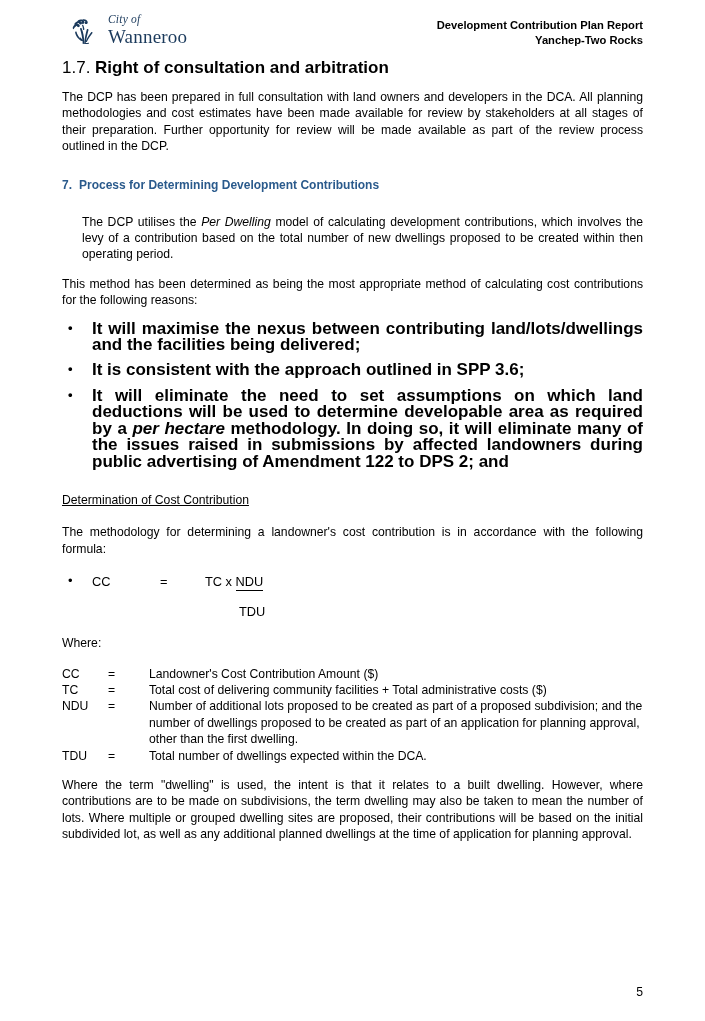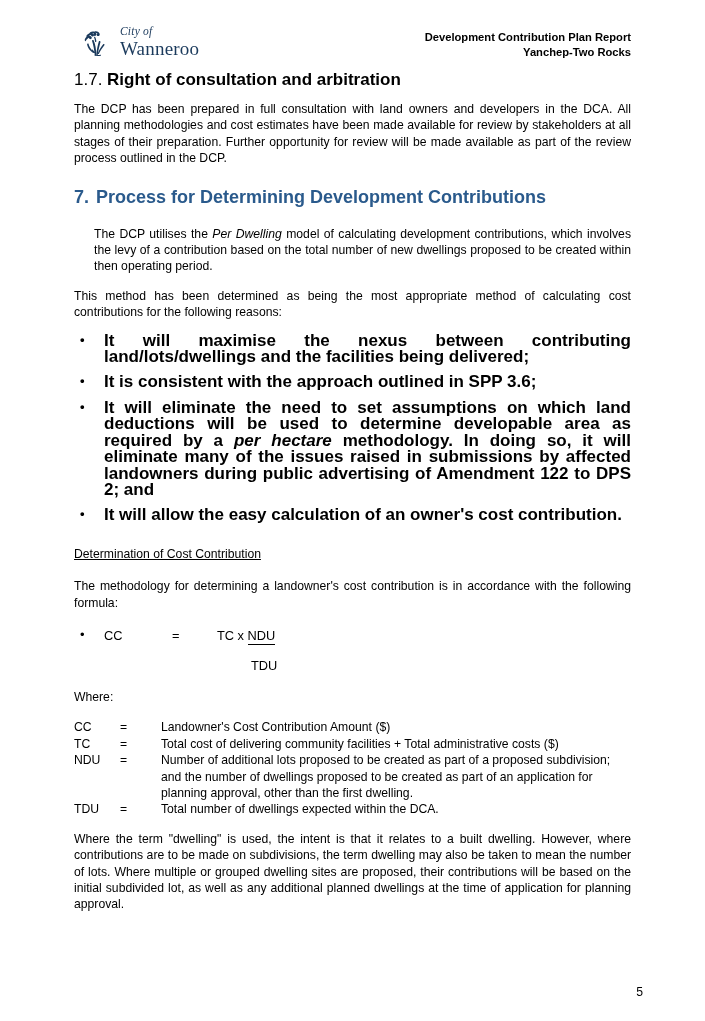--- a/index.html
+++ b/index.html
@@ -12,21 +12,21 @@
     height: 1021px;
     font-family: "Liberation Sans", sans-serif;
     color: #000000;
     -webkit-font-smoothing: antialiased;
   }
   .page {
     position: relative;
     width: 705px;
     height: 1021px;
     box-sizing: border-box;
-    padding: 12px;
+    padding: 0;
     overflow: hidden;
   }
 
   
   .page-header {
     display: flex;
     align-items: flex-start;
     justify-content: space-between;
     padding: 12px 62px 0 70px;
     height: 50px;
@@ -87,21 +87,21 @@
   }
   p.body-text {
     font-size: 12.2px;
     line-height: 16.4px;
     text-align: justify;
     margin: 13px 0 0 0;
   }
 
   h2.blue-heading {
     color: #2a5a8c;
-    font-size: 18px;
+    font-size: 12px;
     font-weight: bold;
     margin: 21px 0 16px 0;
     line-height: 19px;
   }
   h2.blue-heading .h-num { margin-right: 7px; }
 
   ul.bullets {
     list-style: none;
     margin: 12px 0 0 0;
     padding: 0;
@@ -250,21 +250,20 @@
     </h2>
 
     <p class="body-text" style="margin-top:19px;margin-left:20px;"><span>The DCP utilises the </span><i>Per Dwelling</i><span> model of calculating development contributions, which involves the levy of a contribution based on the total number of new dwellings proposed to be created within then operating period.</span></p>
 
     <p class="body-text" style="">This method has been determined as being the most appropriate method of calculating cost contributions for the following reasons:</p>
 
     <ul class="bullets">
       <li><span>It will maximise the nexus between contributing land/lots/dwellings and the facilities being delivered;</span></li>
       <li><span>It is consistent with the approach outlined in SPP 3.6;</span></li>
       <li><span>It will eliminate the need to set assumptions on which land deductions will be used to determine developable area as required by a </span><i>per hectare</i><span> methodology.  In doing so, it will eliminate many of the issues raised in submissions by affected landowners during public advertising of Amendment 122 to DPS 2; and</span></li>
-      <li><span>It will allow the easy calculation of an owner's cost contribution.</span></li>
     </ul>
 
     <div>
       <span class="underlined-heading">Determination of Cost Contribution</span>
     </div>
 
     <p class="body-text" style="margin-top:16px;">The methodology for determining a landowner's cost contribution is in accordance with the following formula:</p>
 
     <div class="formula-row">
       <span class="f-cc">CC</span>

